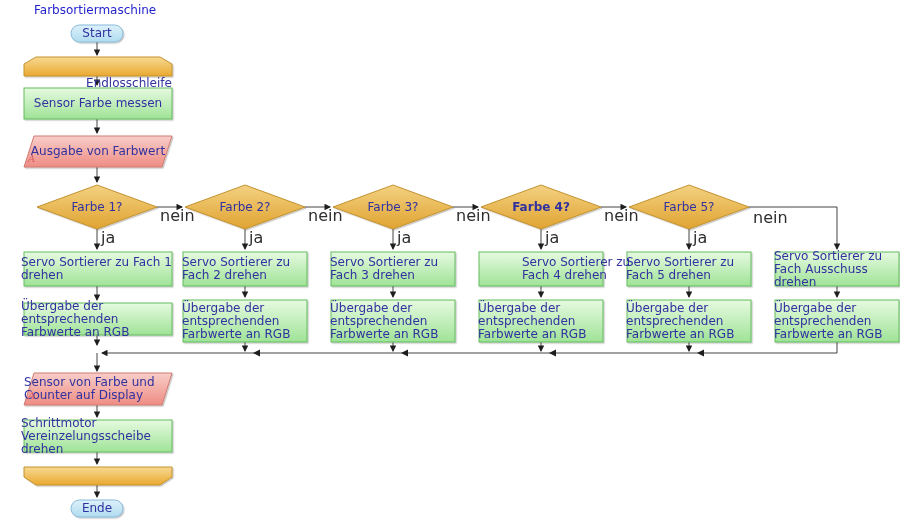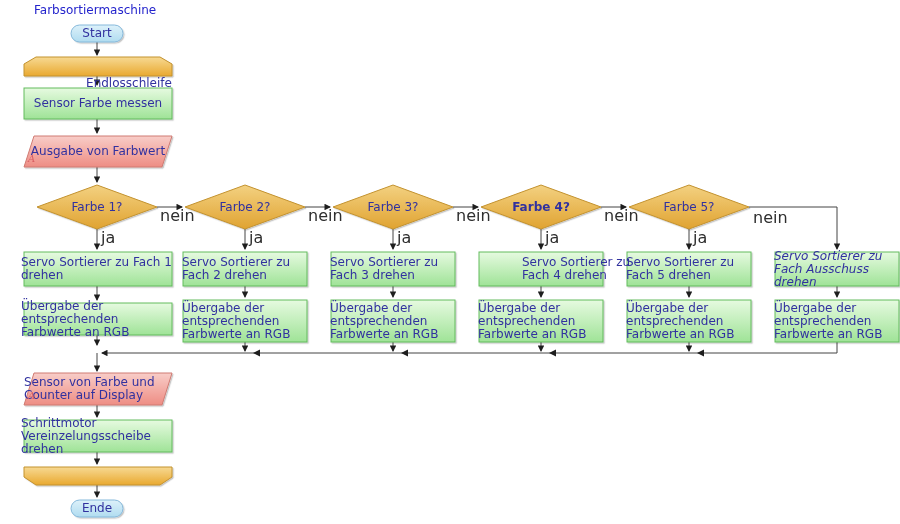--- a/index.html
+++ b/index.html
@@ -151,21 +151,21 @@
   <div class="small" style="left:308px;top:210px;">nein</div>
   <div class="small" style="left:456px;top:210px;">nein</div>
   <div class="small" style="left:604px;top:210px;">nein</div>
   <div class="small" style="left:753px;top:212px;">nein</div>
 
   <div class="lbl" style="left:21px;top:252px;width:154px;height:34px;">Servo Sortierer zu Fach 1 drehen</div>
   <div class="lbl" style="left:182px;top:252px;width:126px;height:34px;">Servo Sortierer zu Fach 2 drehen</div>
   <div class="lbl" style="left:330px;top:252px;width:126px;height:34px;">Servo Sortierer zu Fach 3 drehen</div>
   <div class="lbl" style="left:478px;top:252px;width:126px;height:34px;margin-left:44px;">Servo Sortierer zu Fach 4 drehen</div>
   <div class="lbl" style="left:626px;top:252px;width:126px;height:34px;">Servo Sortierer zu Fach 5 drehen</div>
-  <div class="lbl" style="left:774px;top:252px;width:126px;height:34px;font-style:italic;">Servo Sortierer zu Fach Ausschuss drehen</div>
+  <div class="lbl" style="left:774px;top:252px;width:126px;height:34px;">Servo Sortierer zu Fach Ausschuss drehen</div>
 
   <div class="lbl" style="left:21px;top:303px;width:154px;height:32px;">Übergabe der entsprechenden Farbwerte an RGB</div>
   <div class="lbl" style="left:182px;top:300px;width:126px;height:42px;">Übergabe der entsprechenden Farbwerte an RGB</div>
   <div class="lbl" style="left:330px;top:300px;width:126px;height:42px;">Übergabe der entsprechenden Farbwerte an RGB</div>
   <div class="lbl" style="left:478px;top:300px;width:126px;height:42px;">Übergabe der entsprechenden Farbwerte an RGB</div>
   <div class="lbl" style="left:626px;top:300px;width:126px;height:42px;">Übergabe der entsprechenden Farbwerte an RGB</div>
   <div class="lbl" style="left:774px;top:300px;width:126px;height:42px;">Übergabe der entsprechenden Farbwerte an RGB</div>
 
   <div class="lbl" style="left:24px;top:373px;width:148px;height:32px;">Sensor von Farbe und Counter auf Display</div>
   <div class="amark" style="left:28px;top:391px;">A</div>

